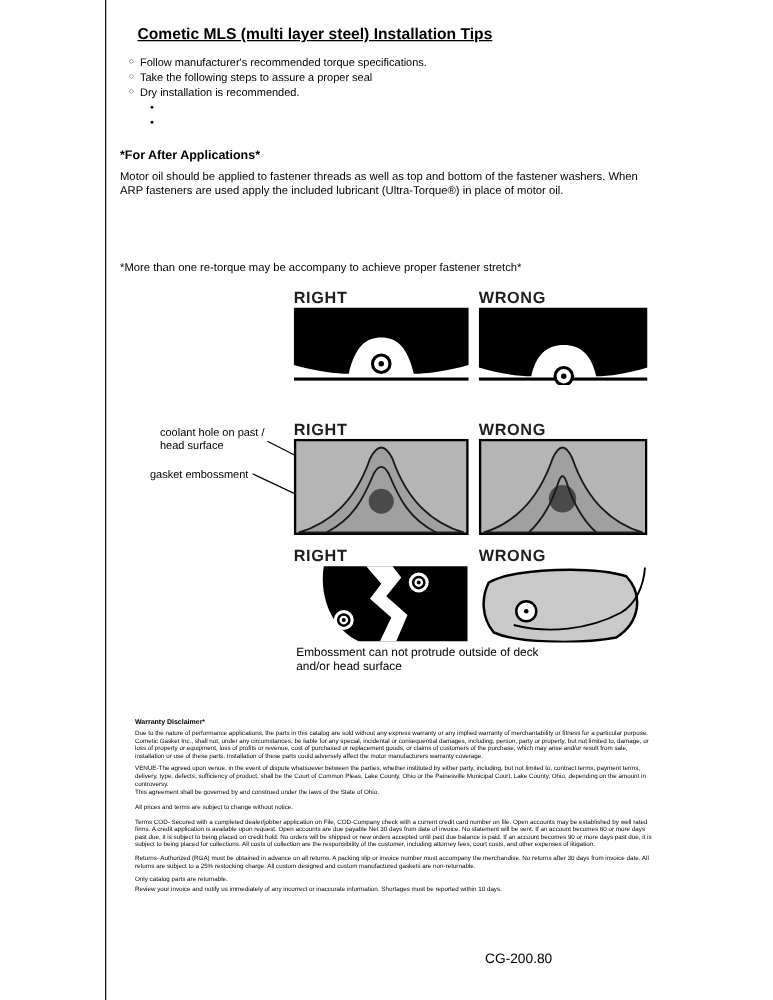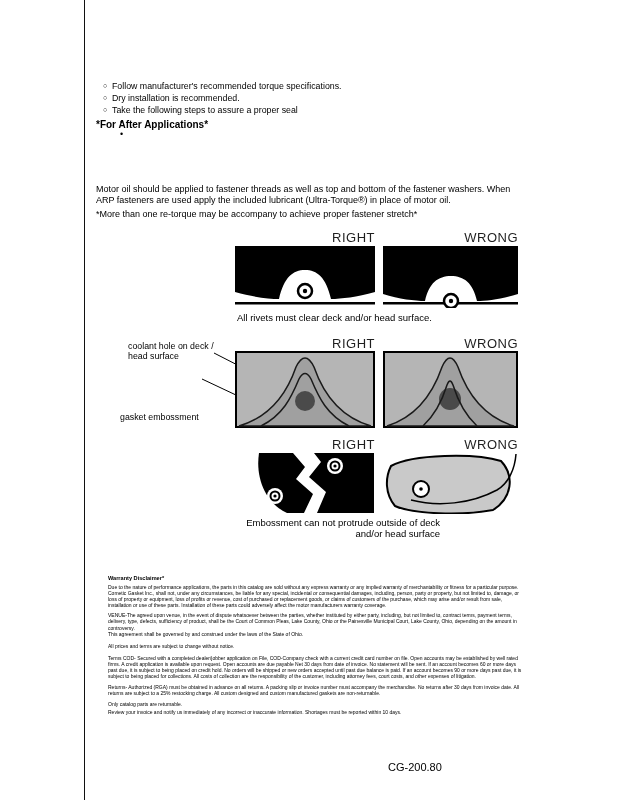--- a/index.html
+++ b/index.html
@@ -4,66 +4,67 @@
 <style>
   * { margin:0; padding:0; box-sizing:border-box; }
   html,body { background:#ffffff; }
   .page {
     position:relative; width:618px; height:800px; background:#fff;
     font-family:"Liberation Sans", sans-serif; color:#000; overflow:hidden;
   }
   .abs { position:absolute; }
   .side-line { position:absolute; left:84px; top:0; width:1px; height:800px; background:#111; }
   .title { font-size:12.5px; font-weight:bold; text-decoration:underline; white-space:nowrap; }
-  .bullets { font-size:8.8px; line-height:12px;margin-top:36px; }
+  .bullets { font-size:8.8px; line-height:12px; }
   .bullet-row { display:flex; align-items:flex-start; }
   .bullet-row .marker { width:9px; font-size:7px; line-height:12px; flex:0 0 auto; }
   .sub { margin-left:17px; }
   .sub .marker { font-size:9px; }
   .heading { font-size:10px; font-weight:bold; }
   .para { font-size:9px; line-height:10.6px; }
-  .fig-label { font-size:13px; color:#1f1f1f; text-align:right; letter-spacing:0.5px; }
+  .fig-label { font-size:13px; color:#1f1f1f; text-align:left; letter-spacing:0.5px;font-weight:bold; }
   .caption { font-size:9.5px; line-height:11px; }
   .annot { font-size:8.8px; line-height:10px; }
   .warranty-heading { font-size:5.6px; font-weight:bold; }
   .warranty-para { font-size:5px; line-height:6.1px; }
   .footer { font-size:11px; }
   svg { display:block; }
 </style>
 </head>
 <body>
 
 <div class="page">
 
   <div class="side-line"></div>
 
+  <div class="abs title" style="left:110px; top:20px;">Cometic MLS (multi layer steel) Installation Tips</div>
 
   <div class="abs bullets" style="left:103px; top:44px; width:470px;">
     <div class="bullet-row">
       <span class="marker">○</span>
       <span>Follow manufacturer's recommended torque specifications.</span>
     </div>
     <div class="bullet-row">
       <span class="marker">○</span>
-      <span>Dry installation is recommended.</span>
+      <span>Take the following steps to assure a proper seal</span>
     </div>
     <div class="bullet-row">
       <span class="marker">○</span>
-      <span>Take the following steps to assure a proper seal</span>
+      <span>Dry installation is recommended.</span>
     </div>
     <div class="bullet-row sub">
       <span class="marker">•</span>
     </div>
     <div class="bullet-row sub">
       <span class="marker">•</span>
     </div>
   </div>
 
   <div class="abs heading" style="left:96px; top:119px;">*For After Applications*</div>
-  <div class="abs para" style="left:96px; top:136px; width:432px;margin-top:48px;">Motor oil should be applied to fastener threads as well as top and bottom of the fastener washers. When ARP fasteners are used apply the included lubricant (Ultra-Torque®) in place of motor oil.</div>
+  <div class="abs para" style="left:96px; top:136px; width:432px;">Motor oil should be applied to fastener threads as well as top and bottom of the fastener washers. When ARP fasteners are used apply the included lubricant (Ultra-Torque®) in place of motor oil.</div>
   <div class="abs para" style="left:96px; top:209px; width:440px;">*More than one re-torque may be accompany to achieve proper fastener stretch*</div>
 
   <div class="abs fig-label" style="left:235px; top:230px; width:140px;">RIGHT</div>
   <div class="abs fig-label" style="left:383px; top:230px; width:135px;">WRONG</div>
 
   <div class="abs" style="left:235px; top:246px;">
     <svg width="140" height="62" viewBox="0 0 140 62">
       <path d="M0,0 H140 V46 C122,51 106,53 96,53 C91,31 82,24 70,24 C58,24 49,31 44,53 C34,53 18,51 0,46 Z" fill="#000"></path>
       <rect x="0" y="56" width="140" height="2.5" fill="#000"></rect>
       <circle cx="70" cy="45" r="7" fill="#fff" stroke="#000" stroke-width="2.5"></circle>
@@ -72,27 +73,26 @@
   </div>
   <div class="abs" style="left:383px; top:246px;">
     <svg width="135" height="62" viewBox="0 0 135 62">
       <path d="M0,0 H135 V48 C118,53 104,55 94,55 C90,37 81,30 68,30 C55,30 46,37 42,55 C32,55 16,53 0,48 Z" fill="#000"></path>
       <rect x="0" y="56" width="135" height="2.5" fill="#000"></rect>
       <circle cx="68" cy="55" r="7" fill="#fff" stroke="#000" stroke-width="2.5"></circle>
       <circle cx="68" cy="55" r="2.2" fill="#000"></circle>
     </svg>
   </div>
 
-  <div class="abs caption" style="left:237px; top:312px; width:300px;">All rivets must clear deck and/or head surface.</div>
 
   <div class="abs fig-label" style="left:235px; top:336px; width:140px;">RIGHT</div>
   <div class="abs fig-label" style="left:383px; top:336px; width:135px;">WRONG</div>
 
-  <div class="abs annot" style="left:128px; top:341px; width:90px;">coolant hole on deck / head surface</div>
-  <div class="abs annot" style="left:120px; top:374px; width:95px;margin-top:38px;">gasket embossment</div>
+  <div class="abs annot" style="left:128px; top:341px; width:90px;">coolant hole on past / head surface</div>
+  <div class="abs annot" style="left:120px; top:374px; width:95px;">gasket embossment</div>
 
   <div class="abs" style="left:200px; top:345px;">
     <svg width="112" height="78" viewBox="0 0 112 78">
       <line x1="14" y1="8" x2="100" y2="52" stroke="#000" stroke-width="1"></line>
       <line x1="2" y1="34" x2="72" y2="67" stroke="#000" stroke-width="1"></line>
     </svg>
   </div>
 
   <div class="abs" style="left:235px; top:351px;">
     <svg width="140" height="77" viewBox="0 0 140 77">
@@ -129,21 +129,21 @@
   </div>
   <div class="abs" style="left:383px; top:452px;">
     <svg width="135" height="62" viewBox="0 0 135 62">
       <path d="M8,14 C30,2 92,1 118,9 C132,24 129,46 110,58 C78,64 30,62 12,54 C2,42 2,26 8,14 Z" fill="#c9c9c9" stroke="#000" stroke-width="2"></path>
       <path d="M28,48 C55,55 88,52 114,38 C126,31 132,16 133,2" fill="none" stroke="#000" stroke-width="1.5"></path>
       <circle cx="38" cy="37" r="8" fill="#fff" stroke="#000" stroke-width="2"></circle>
       <circle cx="38" cy="37" r="1.8" fill="#000"></circle>
     </svg>
   </div>
 
-  <div class="abs caption" style="left:222px; top:517px; width:218px;text-align:right;">Embossment can not protrude outside of deck and/or head surface</div>
+  <div class="abs caption" style="left:237px; top:517px; width:218px;">Embossment can not protrude outside of deck and/or head surface</div>
 
   <div class="abs warranty-heading" style="left:108px; top:575px;">Warranty Disclaimer*</div>
 
   <div class="abs" style="left:108px; top:584px; width:414px;">
     <div class="warranty-para" style="margin-bottom:4px;">Due to the nature of performance applications, the parts in this catalog are sold without any express warranty or any implied warranty of merchantability or fitness for a particular purpose.  Cometic Gasket Inc., shall not, under any circumstances, be liable for any special, incidental or consequential damages, including, person, party or property, but not limited to, damage, or loss of property or equipment, loss of profits or revenue, cost of purchased or replacement goods, or claims of customers of the purchase, which may arise and/or result from sale, installation or use of these parts.  Installation of these parts could adversely affect the motor manufacturers warranty coverage.</div>
     <div class="warranty-para">VENUE-The agreed upon venue, in the event of dispute whatsoever between the parties, whether instituted by either party, including, but not limited to, contract terms, payment terms, delivery, type, defects, sufficiency of product, shall be the Court of Common Pleas, Lake County, Ohio or the Painesville Municipal Court, Lake County, Ohio, depending on the amount in controversy.</div>
     <div class="warranty-para" style="margin-bottom:6px;">This agreement shall be governed by and construed under the laws of the State of Ohio.</div>
     <div class="warranty-para" style="margin-bottom:6px;">All prices and terms are subject to change without notice.</div>
     <div class="warranty-para" style="margin-bottom:5px;">Terms COD- Secured with a completed dealer/jobber application on File, COD-Company check with a current credit card number on file.  Open accounts may be established by well rated firms.  A credit application is available upon request.  Open accounts are due payable Net 30 days from date of invoice.  No statement will be sent.  If an account becomes 60 or more days past due, it is subject to being placed on credit hold.  No orders will be shipped or new orders accepted until past due balance is paid.  If an account becomes 90 or more days past due, it is subject to being placed for collections.  All costs of collection are the responsibility of the customer, including attorney fees, court costs, and other expenses of litigation.</div>
     <div class="warranty-para" style="margin-bottom:5px;">Returns- Authorized (RGA) must be obtained in advance on all returns.  A packing slip or invoice number must accompany the merchandise.  No returns after 30 days from invoice date.  All returns are subject to a 25% restocking charge.  All custom designed and custom manufactured gaskets are non-returnable.</div>

